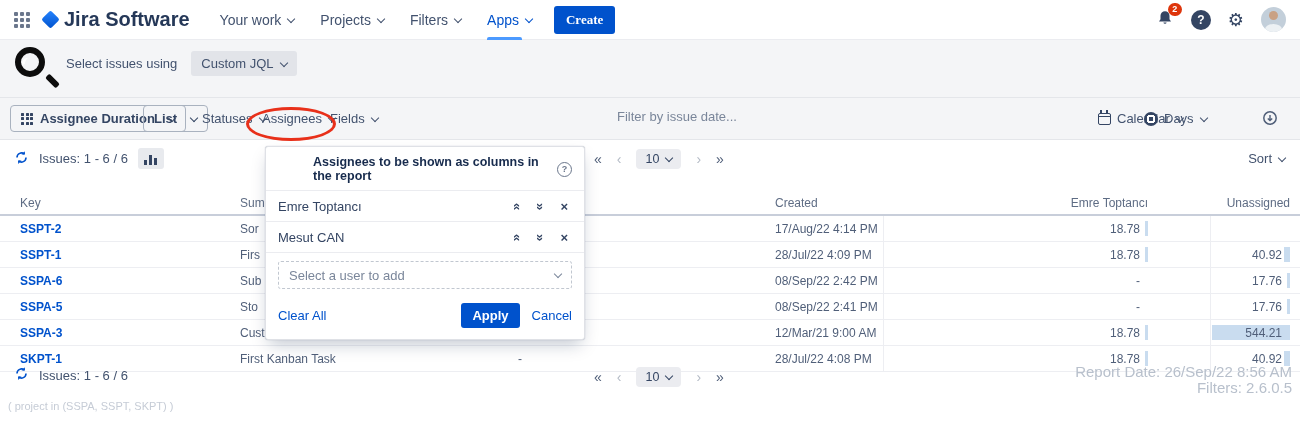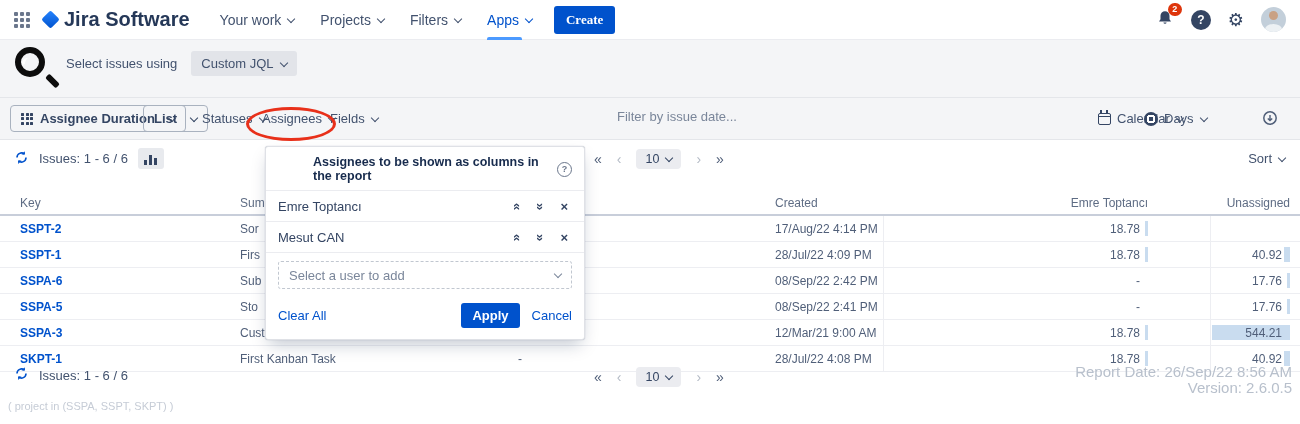--- a/index.html
+++ b/index.html
@@ -427,17 +427,17 @@
       <span class="pagesize">
           <span>10</span>
           <i class="chev"></i>
         </span>
       <span class="dim">›</span>
       <span>»</span>
     </span>
   </div>
   <div class="report-meta">
     <div>Report Date: 26/Sep/22 8:56 AM</div>
-    <div>Version: 2.6.0.5</div>
+    <div>Filters: 2.6.0.5</div>
   </div>
   <div class="jql-echo">( project in (SSPA, SSPT, SKPT) )</div>
 
 </div>
 
 </body></html>

